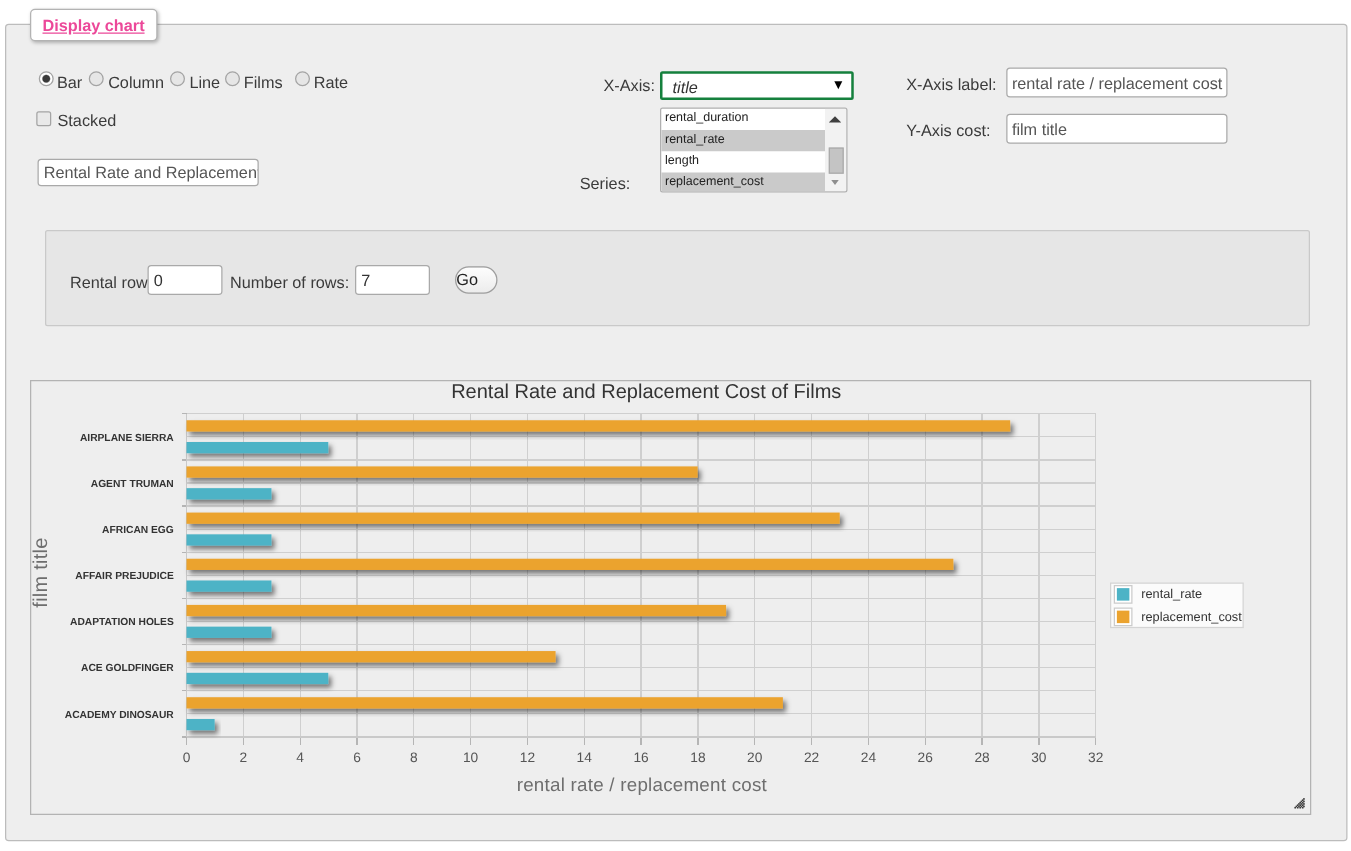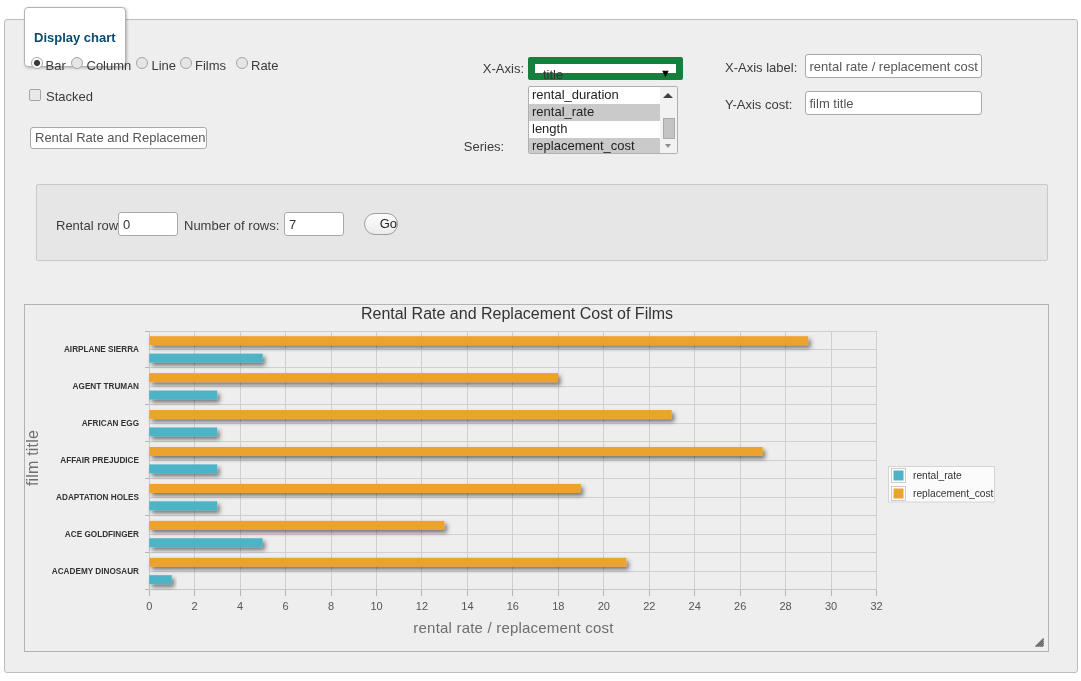--- a/index.html
+++ b/index.html
@@ -10,46 +10,46 @@
   .radio.on{background:radial-gradient(circle 3.2px at 5px 5px, #3a3a3a 0, #3a3a3a 2.6px, rgba(58,58,58,0.5) 3.1px, #fff 3.6px);}
   
   .chk{width:12px;height:12px;border:1px solid #a4a4a4;border-radius:2px;background:#e9e9e9;box-sizing:border-box;}
   .txt{box-sizing:border-box;border:1px solid #a9a9a9;border-radius:3px;background:#fff;font-size:13px;color:#555;white-space:nowrap;overflow:hidden;padding:0 4px;display:flex;align-items:center;}
 </style>
 </head>
 <body>
 
   <div class="abs" style="left:4px;top:19px;width:1072px;height:652px;background:#eeeeee;border:1px solid #bcbcbc;border-radius:3px;"></div>
 
-  <div class="abs" style="left:24px;top:7px;height:24px;padding:17px 9px;background:#fff;border:1px solid #b3b3b3;border-radius:4px;box-shadow:1px 1px 3px rgba(0,0,0,0.25);font-size:13px;font-weight:bold;color:#0c4a6e;line-height:25px;">Display chart</div>
+  <div class="abs" style="left:24px;top:7px;height:24px;padding:0 9px;background:#fff;border:1px solid #b3b3b3;border-radius:4px;box-shadow:1px 1px 3px rgba(0,0,0,0.25);font-size:13px;font-weight:bold;color:#ec4899;line-height:25px;text-decoration:underline;">Display chart</div>
 
   <div class="abs radio on" style="left:30.5px;top:57px;"></div>
   <div class="abs lbl" style="left:45.5px;top:57.5px;">Bar</div>
   <div class="abs radio" style="left:71px;top:57px;"></div>
   <div class="abs lbl" style="left:86.5px;top:57.5px;">Column</div>
   <div class="abs radio" style="left:135.5px;top:57px;"></div>
   <div class="abs lbl" style="left:151.5px;top:57.5px;">Line</div>
   <div class="abs radio" style="left:179.5px;top:57px;"></div>
   <div class="abs lbl" style="left:195px;top:57.5px;">Films</div>
   <div class="abs radio" style="left:235.5px;top:57px;"></div>
   <div class="abs lbl" style="left:251px;top:57.5px;">Rate</div>
 
   <div class="abs chk" style="left:29px;top:89px;"></div>
   <div class="abs lbl" style="left:46px;top:89px;">Stacked</div>
 
   <div class="abs txt" style="left:30px;top:126.5px;width:177px;height:22px;">Rental Rate and Replacement Cost of Films</div>
 
   <div class="abs lbl" style="left:444px;width:80px;text-align:right;top:61px;">X-Axis:</div>
-  <div class="abs" style="left:528px;top:56.5px;width:155px;height:23px;box-sizing:border-box;background:#fff;border:7px solid #15803d;border-radius:2px;">
+  <div class="abs" style="left:528px;top:56.5px;width:155px;height:23px;box-sizing:border-box;background:#fff;border:2px solid #15803d;border-radius:2px;font-style:italic;">
     <span style="position:absolute;left:8px;top:3px;font-size:13px;color:#333;">title</span>
     <span style="position:absolute;right:5px;top:3.5px;font-size:11px;color:#000;">▼</span>
   </div>
 
   <div class="abs" style="left:528px;top:85.5px;width:150px;height:68px;box-sizing:border-box;background:#fff;border:1px solid #b0b0b0;border-radius:2px;overflow:hidden;">
-    <div style="position:absolute;left:0;top:0;width:131px;font-size:13px;color:#222;">
+    <div style="position:absolute;left:0;top:0;width:131px;font-size:10px;color:#222;">
       <div style="height:17px;line-height:16px;padding-left:3px;">rental_duration</div>
       <div style="height:17px;line-height:16px;padding-left:3px;background:#cacaca;">rental_rate</div>
       <div style="height:17px;line-height:16px;padding-left:3px;">length</div>
       <div style="height:17px;line-height:16px;padding-left:3px;background:#cacaca;">replacement_cost</div>
     </div>
 
     <div style="position:absolute;right:0;top:0;width:17px;height:66px;background:#f2f2f2;">
       <div style="position:absolute;top:6px;left:3px;width:0;height:0;border-left:5.5px solid transparent;border-right:5.5px solid transparent;border-bottom:5px solid #3f3f3f;"></div>
       <div style="position:absolute;top:57px;left:5px;width:0;height:0;border-left:3.5px solid transparent;border-right:3.5px solid transparent;border-top:4px solid #8e8e8e;"></div>
       <div style="position:absolute;top:31.5px;left:3px;width:12px;height:21px;background:#c4c4c4;border:1px solid #aaa;box-sizing:border-box;"></div>
@@ -60,21 +60,21 @@
   <div class="abs lbl" style="left:725px;top:60px;">X-Axis label:</div>
   <div class="abs txt" style="left:804.5px;top:54px;width:177px;height:24px;">rental rate / replacement cost</div>
   <div class="abs lbl" style="left:725px;top:97px;">Y-Axis cost:</div>
   <div class="abs txt" style="left:804.5px;top:91px;width:177px;height:24px;">film title</div>
 
   <div class="abs" style="left:36px;top:184px;width:1012px;height:77px;box-sizing:border-box;background:#e6e6e6;border:1px solid #c9c9c9;border-radius:2px;"></div>
   <div class="abs lbl" style="left:56px;top:217.5px;">Rental row:</div>
   <div class="abs txt" style="left:118px;top:212px;width:60px;height:24px;color:#333;">0</div>
   <div class="abs lbl" style="left:184px;top:217.5px;">Number of rows:</div>
   <div class="abs txt" style="left:284px;top:212px;width:60px;height:24px;color:#333;">7</div>
-  <div class="abs" style="left:364px;top:213px;width:34px;height:22px;box-sizing:border-box;border:1px solid #9e9e9e;border-radius:11px;background:linear-gradient(#fdfdfd,#ececec);text-align:right;font-size:13px;color:#222;line-height:20px;">Go</div>
+  <div class="abs" style="left:364px;top:213px;width:34px;height:22px;box-sizing:border-box;border:1px solid #9e9e9e;border-radius:11px;background:linear-gradient(#fdfdfd,#ececec);text-align:left;font-size:13px;color:#222;line-height:20px;">Go</div>
 
   <div class="abs" style="left:24px;top:304px;width:1025px;height:348px;box-sizing:border-box;background:#eee;border:1px solid #b3b3b3;">
   <svg width="1022" height="345" style="position:absolute;left:0;top:0;" xmlns="http://www.w3.org/2000/svg">
     <defs>
       <filter id="sh" x="-20%" y="-50%" width="140%" height="220%">
         <feDropShadow dx="2.5" dy="3" stdDeviation="2.2" flood-color="#000" flood-opacity="0.5"></feDropShadow>
       </filter>
     </defs>
 
     <text x="492" y="13.5" font-size="16" fill="#333" text-anchor="middle">Rental Rate and Replacement Cost of Films</text>

